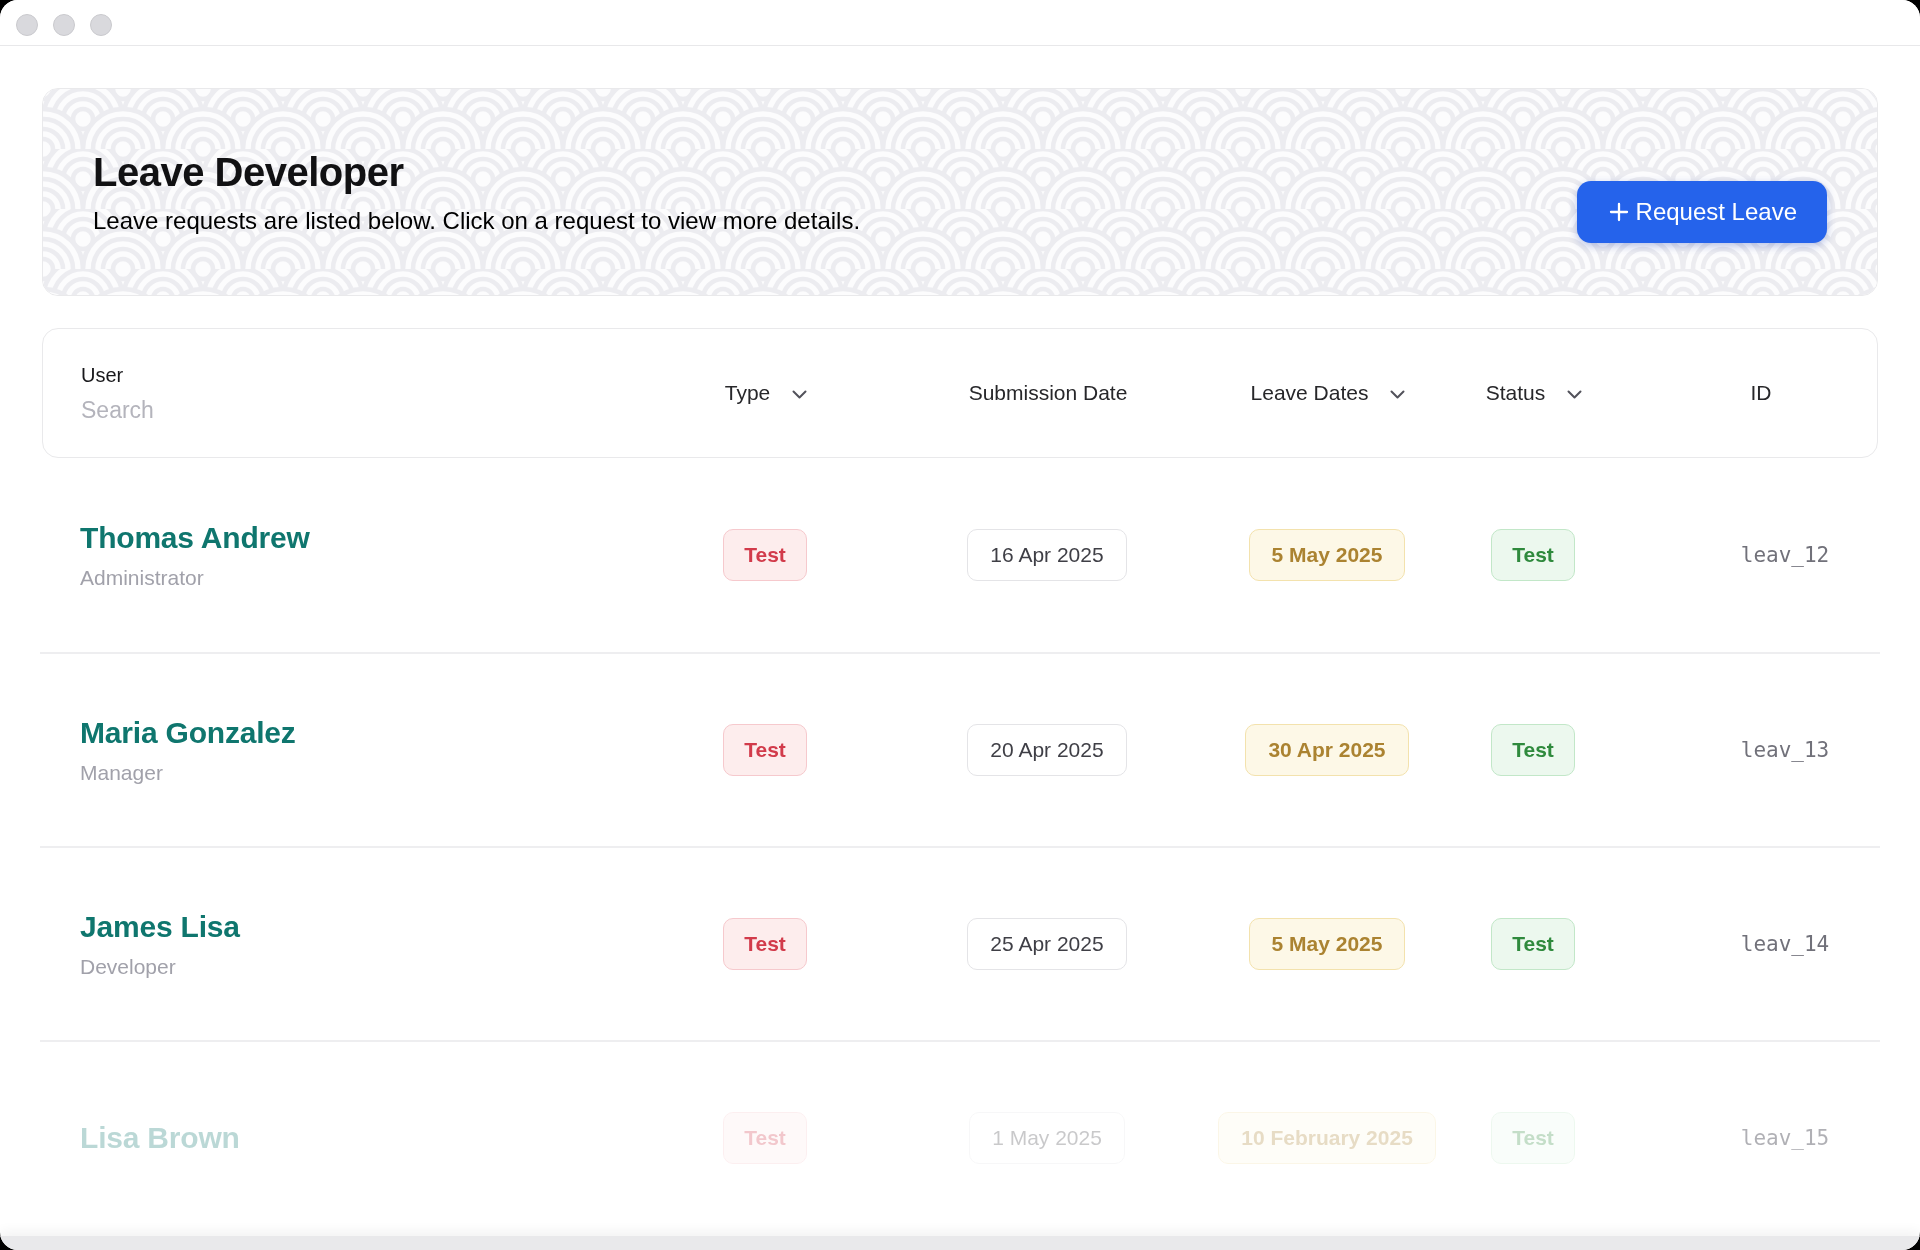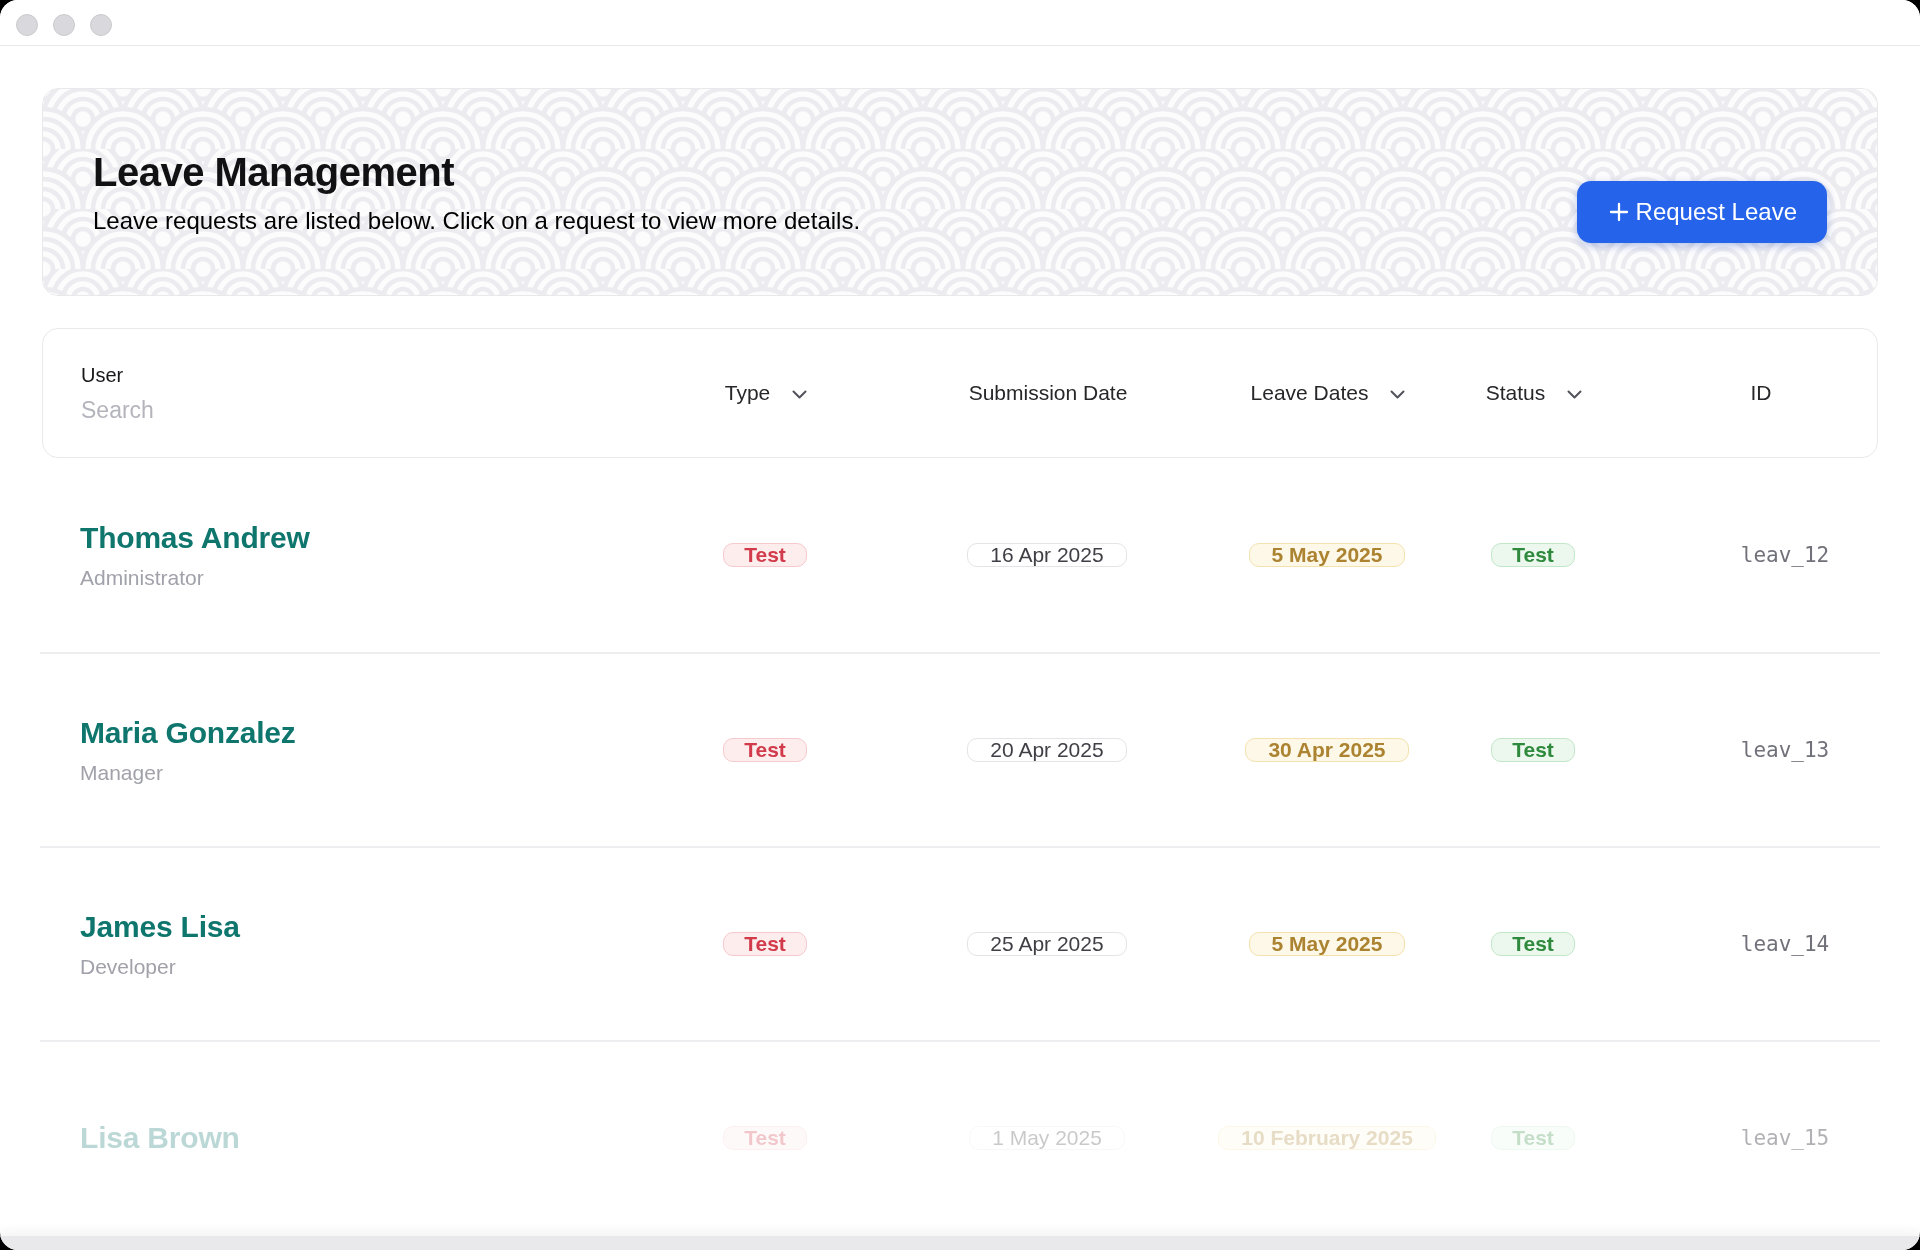--- a/index.html
+++ b/index.html
@@ -74,21 +74,21 @@
   .col-head.clickable{cursor:pointer;}
   .chevron{flex:0 0 auto;margin-top:2px;}
   
   .rows{margin:0 40px;}
   .row{height:194px;box-sizing:border-box;padding-left:40px;cursor:pointer;}
   .row + .row{border-top:2px solid #eeeef0;}
   .user-name{font-size:30px;font-weight:600;color:#0f766e;letter-spacing:-0.2px;line-height:36px;}
   .user-role{margin-top:9px;font-size:21px;color:#a1a1aa;line-height:25px;}
   .badge{
     display:inline-flex;align-items:center;justify-content:center;
-    height:24px;border-radius:10px;padding:0 20px;box-sizing:border-box;
+    height:52px;border-radius:10px;padding:0 20px;box-sizing:border-box;
     font-size:21px;font-weight:600;border:1.5px solid;white-space:nowrap;
   }
   .badge-type{color:#d23b4b;background:#fdeded;border-color:#f6c9cd;}
   .badge-date{color:#3f3f46;background:#fff;border-color:#e4e4e7;font-weight:500;padding:0 22px;}
   .badge-leave{color:#ab8331;background:#fdf8e7;border-color:#f3e2ad;padding:0 22px;}
   .badge-status{color:#2f8a3d;background:#ecf8ee;border-color:#c2e7c8;}
   .id-cell{padding-left:50px;}
   .id-text{
     font-family:"DejaVu Sans Mono","Liberation Mono",monospace;
     font-size:21px;color:#71717a;
@@ -125,21 +125,21 @@
           <use href="#scallop" x="0" y="0"></use>
           <use href="#scallop" x="80" y="0"></use>
           <use href="#scallop" x="40" y="30"></use>
           <use href="#scallop" x="0" y="60"></use>
           <use href="#scallop" x="80" y="60"></use>
         </pattern>
       </defs>
       <rect width="100%" height="100%" fill="url(#seigaiha)"></rect>
     </svg>
     <div class="hero-text">
-      <h1 class="hero-title">Leave Management</h1>
+      <h1 class="hero-title">Leave Developer</h1>
       <p class="hero-subtitle">Leave requests are listed below. Click on a request to view more details.</p>
     </div>
     <button class="request-btn">
       <svg class="plus" width="24" height="24" viewBox="0 0 24 24">
         <path d="M12 4v16M4 12h16" stroke="#ffffff" stroke-width="2.3" stroke-linecap="round" fill="none"></path>
       </svg>
       <span>Request Leave</span>
     </button>
   </section>
 

